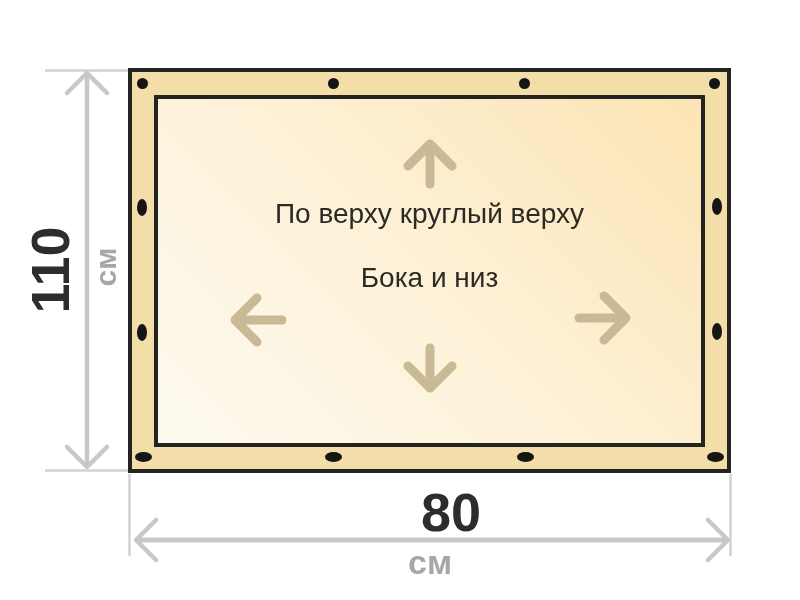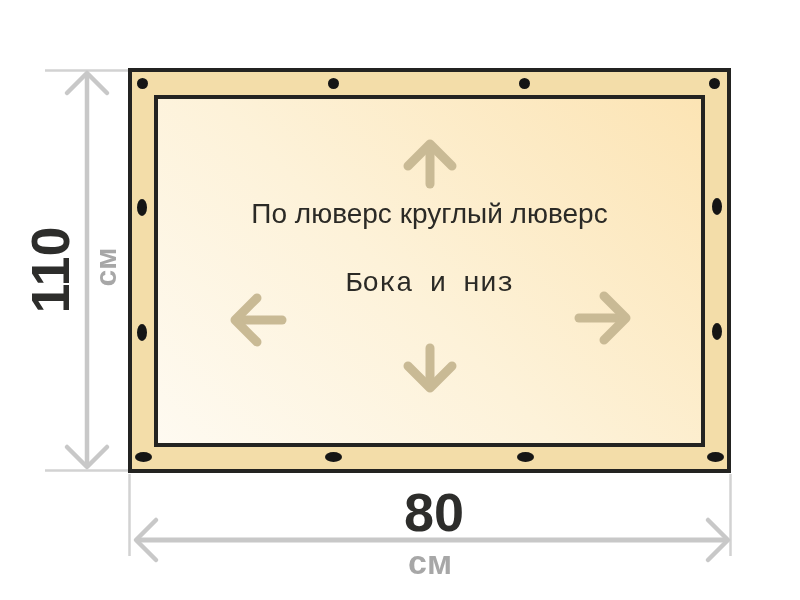--- a/index.html
+++ b/index.html
@@ -26,21 +26,21 @@
   .g-round{width:11px;height:11px;}
   .g-oval-v{width:10px;height:17px;border-radius:5px/8.5px;}
   .g-oval-h{width:17px;height:10px;border-radius:8.5px/5px;}
 
   
   .note{
     position:absolute;left:154px;width:551px;text-align:center;
     color:#2b2a26;font-size:28px;line-height:32px;font-weight:400;
   }
   .note-top{top:198px;}
-  .note-mid{top:268px;font-family:Liberation Mono, monospace;}
+  .note-mid{top:262px;}
 
   
   .dim-value{
     position:absolute;color:#2d2d2b;font-weight:700;font-size:54px;white-space:nowrap;
     transform:translate(-50%,-50%);
   }
   .dim-value.vertical{transform:translate(-50%,-50%) rotate(-90deg);}
   .dim-unit{
     position:absolute;color:#a7a7a7;font-weight:700;white-space:nowrap;
     transform:translate(-50%,-50%);
@@ -101,23 +101,23 @@
         <line x1="579" y1="318" x2="618" y2="318"></line>
         <polyline points="604,296 626,318 604,340"></polyline>
       </g>
       <g>
         <line x1="430" y1="348" x2="430" y2="380"></line>
         <polyline points="408,366 430,388 452,366"></polyline>
       </g>
     </g>
   </svg>
 
-  <div class="note note-top">По люверс круглый люверс</div>
+  <div class="note note-top">По верху круглый верху</div>
   <div class="note note-mid">
     <div>Бока и низ</div>
   </div>
 
   <div class="dim-value vertical" style="left:50px;top:270px;">110</div>
   <div class="dim-unit vertical" style="left:106px;top:267px;">см</div>
-  <div class="dim-value" style="left:434px;top:512px;">80</div>
+  <div class="dim-value" style="left:451px;top:512px;">80</div>
   <div class="dim-unit horizontal" style="left:430px;top:562px;">см</div>
 
 </div>
 
 </body></html>

